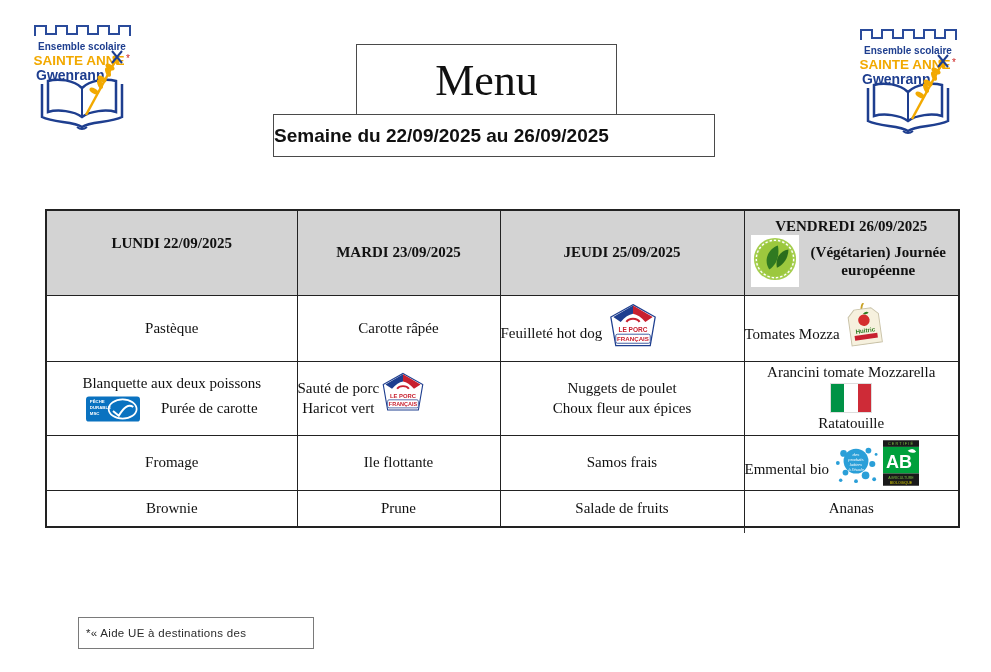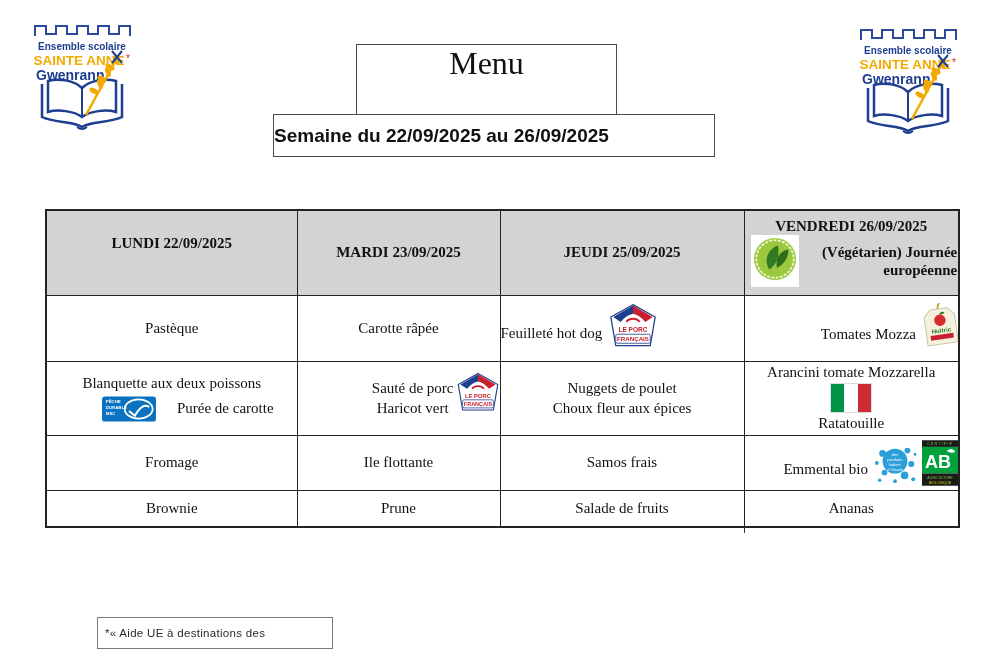--- a/index.html
+++ b/index.html
@@ -1,68 +1,68 @@
 <!DOCTYPE html>
 <html><head>
 <meta charset="utf-8">
 <style>
   html,body{margin:0;padding:0;background:#fff;}
   .page{position:relative;width:991px;height:672px;background:#fff;
         font-family:"Liberation Serif",serif;color:#111;overflow:hidden;padding-left:47px;}
 
   
   .title-box{position:absolute;left:356px;top:44px;width:259px;height:70px;
-             border:1px solid #4a4a4a;display:flex;justify-content:center;
-             font-size:32px;background:#fff;z-index:1;}
+             border:1px solid #4a4a4a;display:flex;align-items:center;justify-content:center;
+             font-size:44px;background:#fff;z-index:1;}
   .subtitle-box{position:absolute;left:273px;top:114px;width:440px;height:41px;
              border:1px solid #4a4a4a;background:#fff;display:flex;align-items:center;
              justify-content:flex-start;font-family:Liberation Sans, sans-serif;
              font-weight:bold;font-size:19px;z-index:2;}
 
   
   .logo-left{position:absolute;left:30px;top:20px;}
   .logo-right{position:absolute;left:856px;top:24px;}
 
   
   table.menu{position:absolute;left:45px;top:209px;border-collapse:collapse;
              table-layout:fixed;font-size:15px;color:#111;border:2px solid #222;}
   table.menu th,table.menu td{border:1px solid #222;text-align:center;
              vertical-align:middle;padding:0;overflow:hidden;}
   table.menu thead th{background:#d3d3d3;font-weight:bold;font-size:15px;}
   .th-monday{padding-bottom:18px !important;}
 
   .vrow{display:flex;flex-direction:column;align-items:center;justify-content:center;height:100%;}
-  .hrow{display:flex;flex-direction:row;align-items:center;justify-content:flex-end;margin-left:32px;}
+  .hrow{display:flex;flex-direction:row;align-items:center;justify-content:flex-start;}
 
   .friday-head{display:flex;flex-direction:column;height:100%;}
   .friday-head .fh-top{}
   .friday-head .fh-bottom{display:flex;flex-direction:row;align-items:center;flex:1;}
   .friday-head .veg-wrap{margin-left:6px;background:#fff;padding:1px;}
-  .friday-head .fh-note{width:158px;margin:0 auto;font-weight:bold;line-height:1.25;text-align:right;}
+  .friday-head .fh-note{width:158px;margin:0 auto;font-weight:bold;line-height:1.25;}
 
   .cell-hotdog{display:flex;align-items:flex-end;justify-content:flex-start;height:100%;gap:6px;}
   .cell-hotdog .txt{margin-bottom:11px;}
   .cell-hotdog svg{margin-bottom:4px;}
 
   .cell-tomates{gap:8px;height:100%;}
   .cell-tomates .txt{margin-top:12px;}
   .cell-tomates svg{margin-bottom:4px;}
 
   .cell-saute svg{margin-top:-12px;margin-left:2px;}
 
   .cell-emmental{gap:5px;height:100%;}
   .cell-emmental .txt{margin-top:14px;}
 
   .line-gap{margin-top:3px;}
   .msc-row{gap:21px;margin-top:4px;}
 
   .flag-gap{margin:2px 0;}
 
   
-  .footnote-box{position:absolute;left:97px;top:617px;width:227px;height:30px;
+  .footnote-box{position:absolute;left:78px;top:617px;width:227px;height:30px;
                 border:1px solid #7a7a7a;font-family:"Liberation Sans",sans-serif;
                 font-size:11.5px;color:#2b2b2b;display:flex;align-items:center;
                 padding-left:7px;letter-spacing:0.3px;background:#fff;}
 
   
   .stub{position:absolute;left:744px;top:527px;width:1px;height:6px;background:#333;}
 
   svg text{font-family:"Liberation Sans",sans-serif;}
 </style>
 </head>

